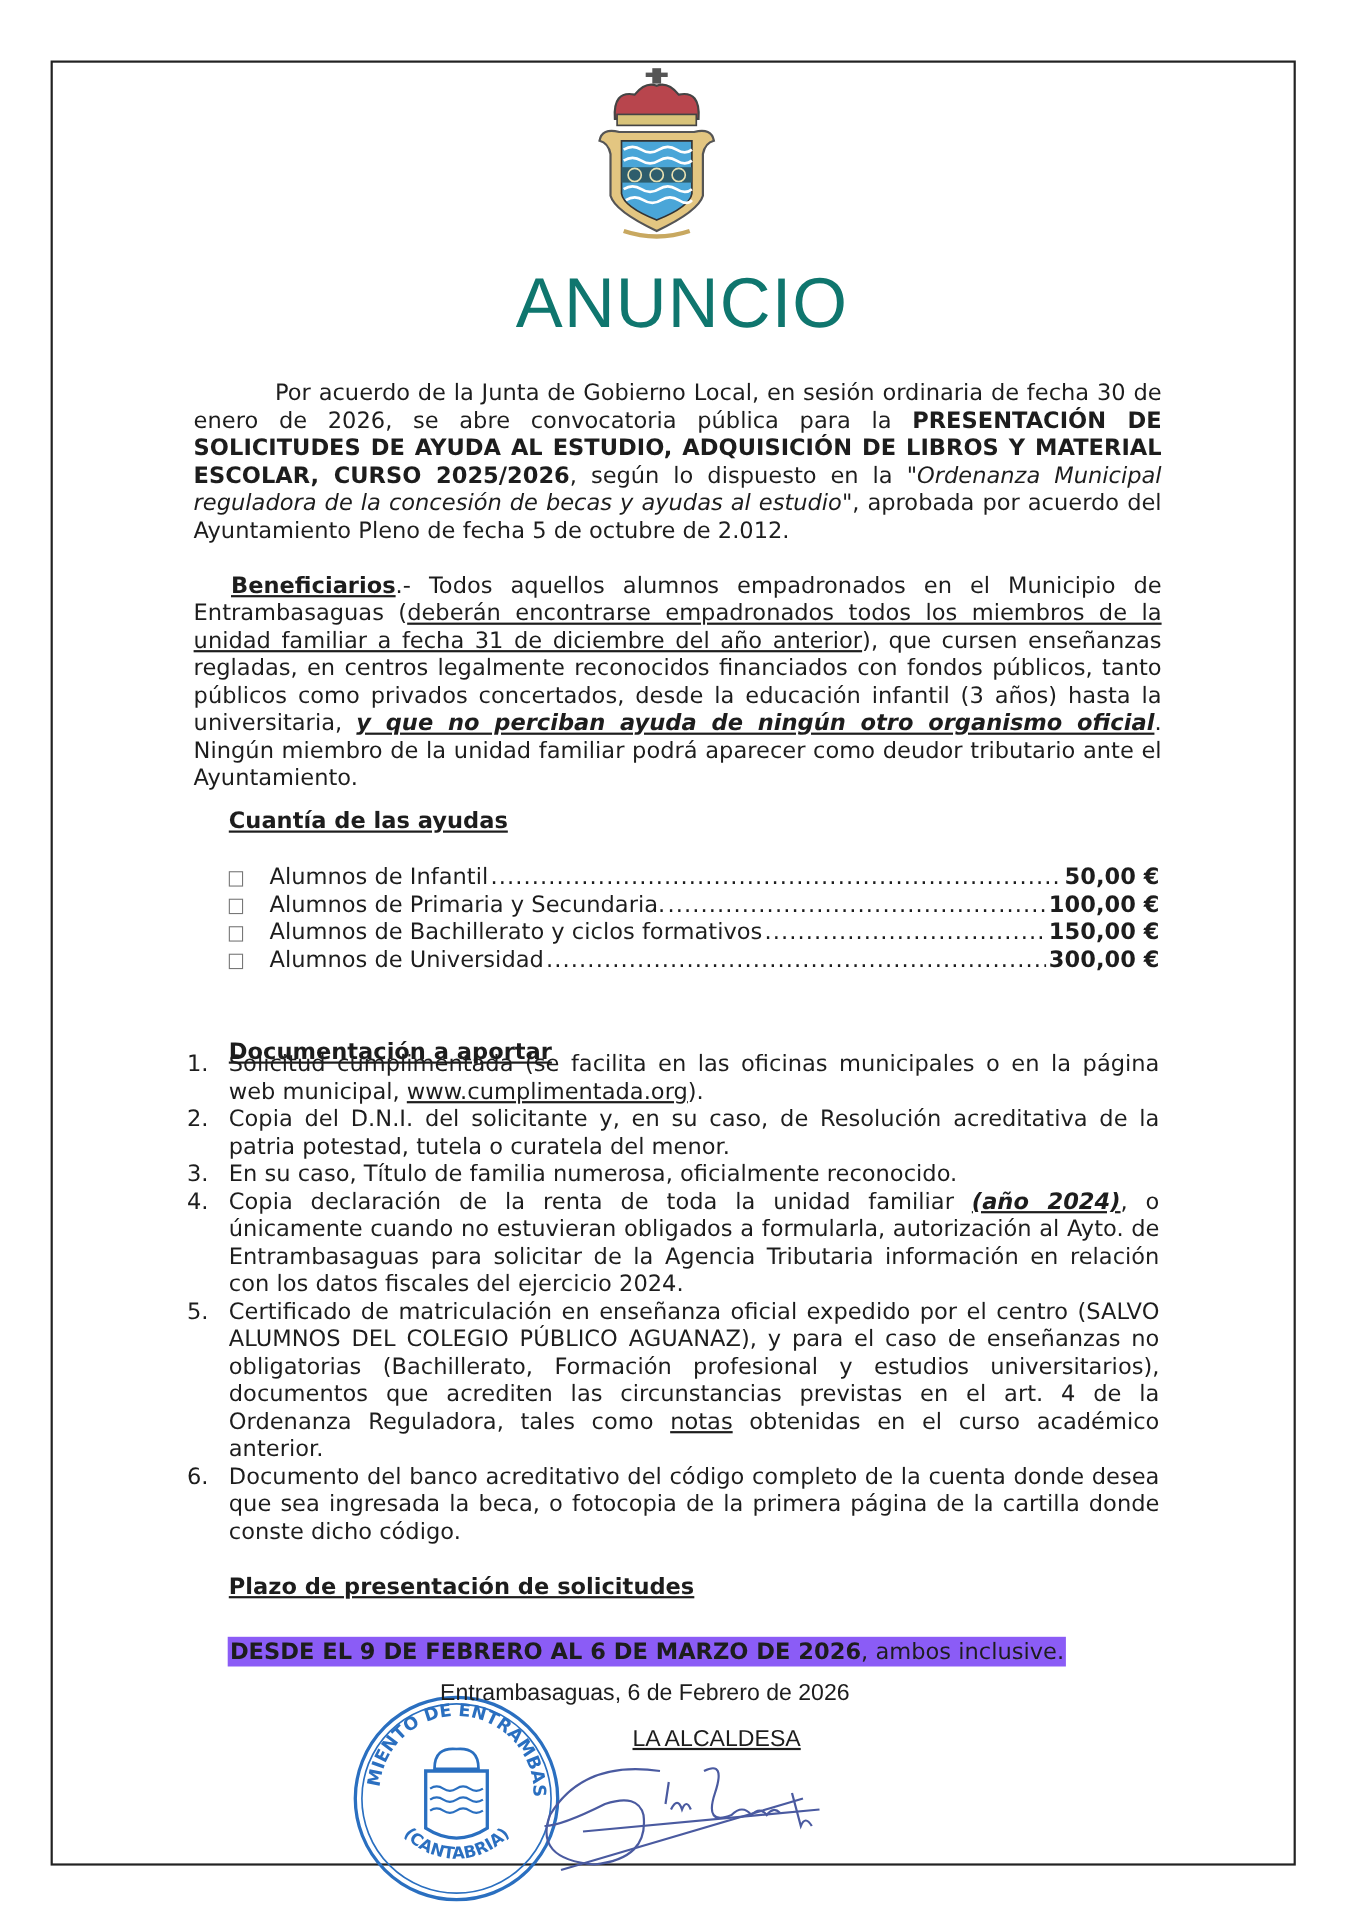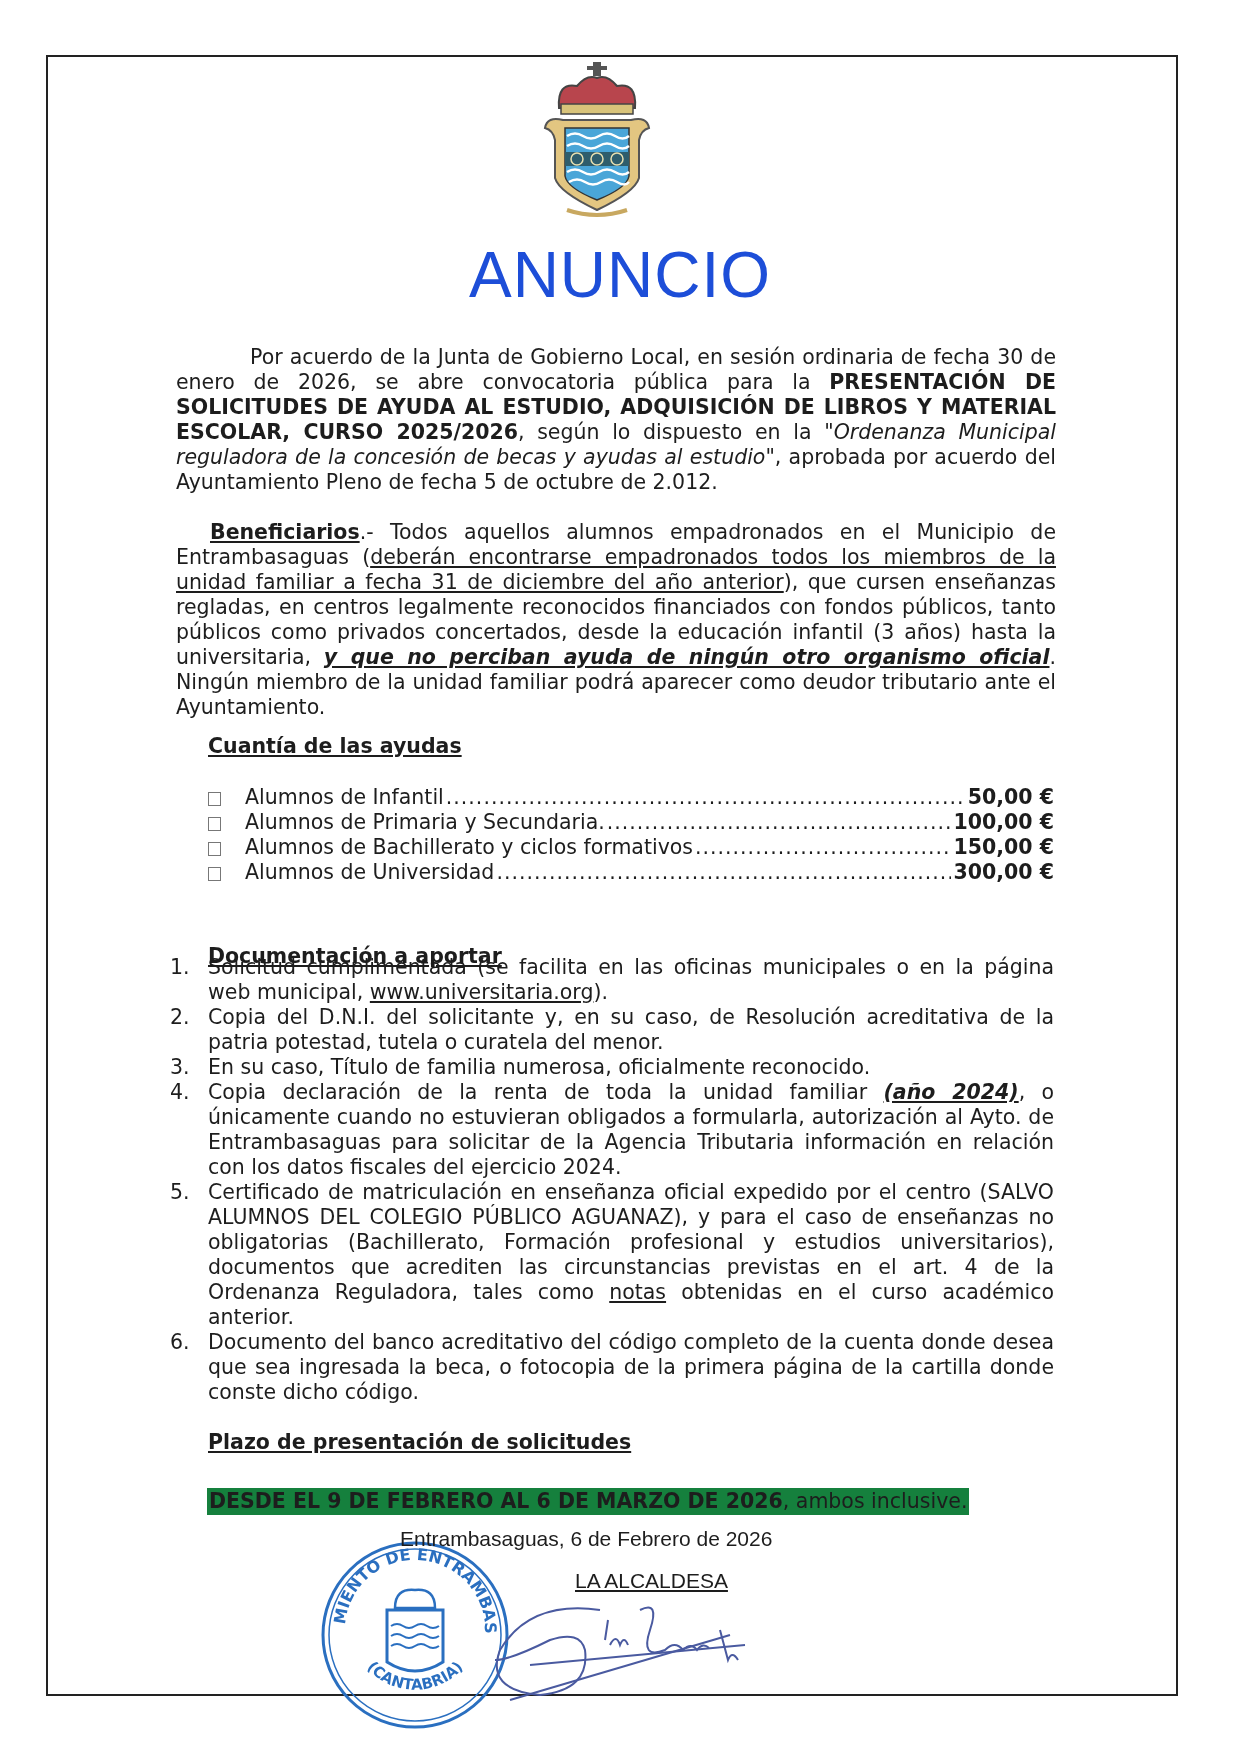--- a/index.html
+++ b/index.html
@@ -2,41 +2,41 @@
 <html><head>
 <meta charset="utf-8">
 <style>
   html, body { margin:0; padding:0; background:#ffffff; }
   body { width:1240px; height:1754px; position:relative; overflow:hidden;
          font-family:"DejaVu Sans", sans-serif; color:#1d1d1d; }
   .frame { position:absolute; left:46px; top:55px; width:1132px; height:1641px;
            border:2px solid #222; box-sizing:border-box; }
   .crest { position:absolute; left:537px; top:60px; width:120px; height:160px; }
   .title { position:absolute; left:0; width:1240px; top:238px; text-align:center;
-           font-family:"Liberation Sans", sans-serif; font-size:64px; color:#1d4ed8;
+           font-family:"Liberation Sans", sans-serif; font-size:64px; color:#0f766e;
            letter-spacing:1px; margin:0; font-weight:normal; }
   .p { position:absolute; left:176px; width:880px; font-size:20.5px; line-height:25px;
        text-align:justify; margin:0; }
   .p b { font-weight:bold; }
   .u { text-decoration:underline; }
   .head { position:absolute; left:208px; font-size:20.5px; font-weight:bold;
           text-decoration:underline; margin:0; }
   .amounts { position:absolute; left:208px; width:846px; top:785px; margin:0; padding:0; list-style:none; }
   .amounts li { display:flex; align-items:center; font-size:20.5px; line-height:25px; height:25px; }
   .box { display:inline-block; width:11px; height:12px; border:1px solid #777; margin-right:24px; position:relative; top:1px; }
   .lbl { white-space:nowrap; }
   .dots { flex:1; overflow:hidden; white-space:nowrap; letter-spacing:1px; margin:0 2px; }
   .dots::before { content:"......................................................................................................................................"; }
   .amt { font-weight:bold; white-space:nowrap; }
   .ol { position:absolute; left:170px; width:884px; top:955px; margin:0; padding:0; list-style:none; }
   .ol li { display:flex; font-size:20.5px; line-height:25px; }
   .ol .n { width:38px; flex:none; }
   .ol .t { flex:1; text-align:justify; }
   .hl { position:absolute; left:207px; top:1488px; font-size:20.5px; line-height:27px;
-        background:#15803d; padding:0 2px; margin:0; }
+        background:#8b5cf6; padding:0 2px; margin:0; }
   .place { position:absolute; left:400px; top:1527px; font-family:"Liberation Sans",sans-serif; font-size:21px; margin:0; }
   .role { position:absolute; left:559px; top:1553px; font-family:"Liberation Sans",sans-serif; font-size:21px; margin:16px;text-decoration:underline; }
   .stamp { position:absolute; left:315px; top:1530px; width:200px; height:200px; }
   .sig { position:absolute; left:490px; top:1590px; width:300px; height:120px; }
 </style>
 </head>
 <body>
 
 <div class="frame"></div>
 
@@ -95,21 +95,21 @@
       <span class="dots"></span>
       <span class="amt">300,00 €</span>
     </li>
 </ul>
 
 <h2 class="head" style="top:906px;margin-top:38px;">Documentación a aportar</h2>
 
 <ol class="ol">
   <li>
       <span class="n">1.</span>
-      <span class="t"><span>Solicitud cumplimentada (se facilita en las oficinas municipales o en la página web municipal, </span><a class="u" style="color:inherit;">www.universitaria.org</a><span>).</span></span>
+      <span class="t"><span>Solicitud cumplimentada (se facilita en las oficinas municipales o en la página web municipal, </span><a class="u" style="color:inherit;">www.cumplimentada.org</a><span>).</span></span>
     </li>
   <li>
       <span class="n">2.</span>
       <span class="t">Copia del D.N.I. del solicitante y, en su caso, de Resolución acreditativa de la patria potestad, tutela o curatela del menor.</span>
     </li>
   <li>
       <span class="n">3.</span>
       <span class="t">En su caso, Título de familia numerosa, oficialmente reconocido.</span>
     </li>
   <li>

